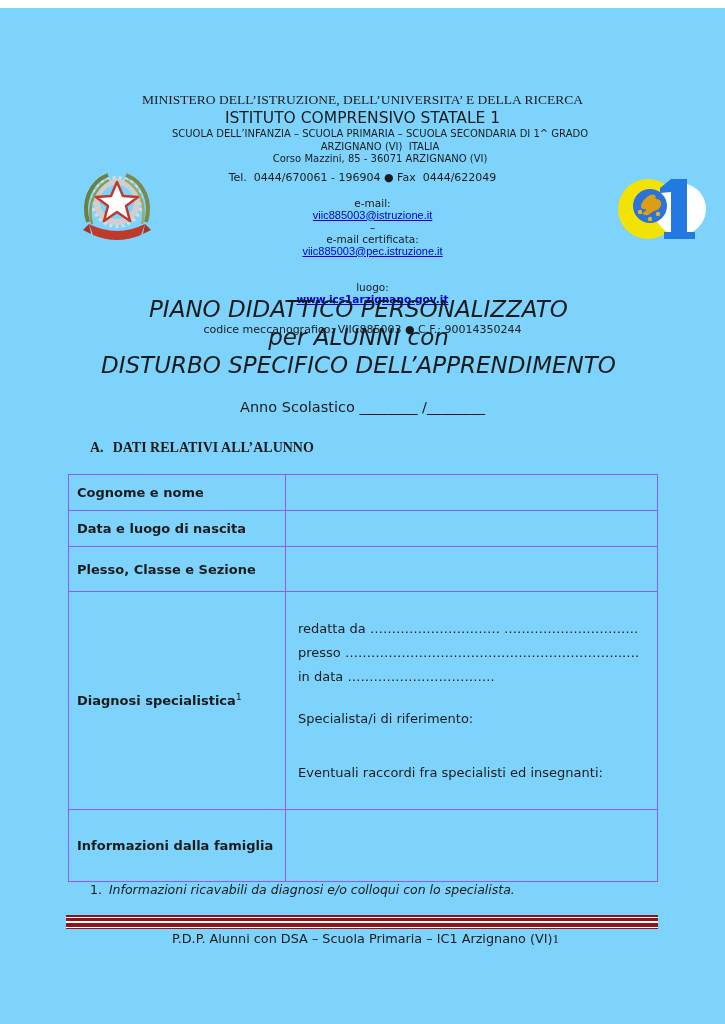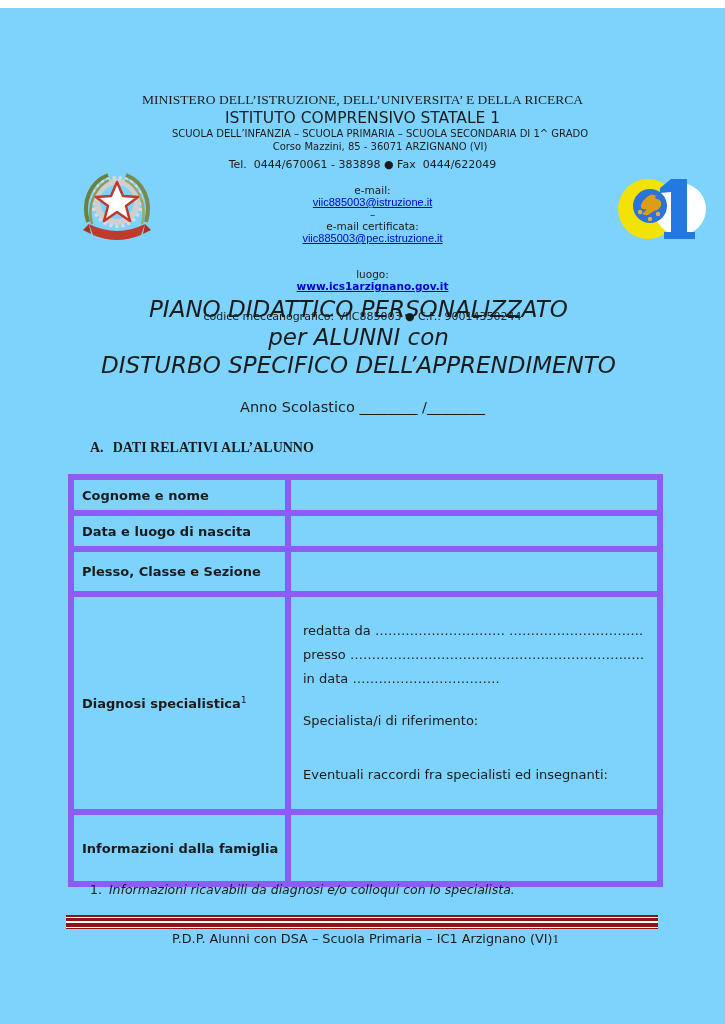--- a/index.html
+++ b/index.html
@@ -35,21 +35,21 @@
                font-style: italic; font-size: 23px; line-height: 28px; }
   .anno { position: absolute; top: 391px; left: 0; right: 0; text-align: center; font-size: 14.5px; }
 
   
   .section-a { position: absolute; top: 432px; left: 90px; font-weight: bold; font-size: 14px; font-family: Liberation Serif, serif; }
   .section-a .marker { display: inline-block; margin-right: 9px; }
 
   
   table.data { position: absolute; left: 68px; top: 466px; width: 589px;
                border-collapse: collapse; table-layout: fixed; }
-  table.data td { border: 6px solid #8b5cf6; font-size: 13px; vertical-align: middle; }
+  table.data td { border: 1px solid #8b5cf6; font-size: 13px; vertical-align: middle; }
   td.lbl { width: 217px; font-weight: bold; padding: 6px 6px 6px 8px; }
   td.val { width: 372px; padding: 6px 10px; }
   tr.r-small { height: 36px; }
   tr.r-third { height: 45px; }
   tr.r-diag  { height: 218px; }
   tr.r-fam   { height: 72px; }
   td.val-diag { vertical-align: top; padding: 13px 12px; }
   .cell-line { line-height: 16px; margin-bottom: 8px; overflow: hidden; white-space: nowrap; }
   .cell-line.spec { margin-top: 26px; margin-bottom: 0; }
   .cell-line.racc { margin-top: 38px; margin-bottom: 0; }
@@ -73,22 +73,23 @@
 </style>
 </head>
 <body>
 
 <div class="page">
 
   <div class="doc-header">
     <div class="ministry">MINISTERO DELL’ISTRUZIONE, DELL’UNIVERSITA’ E DELLA RICERCA</div>
     <div class="institute">ISTITUTO COMPRENSIVO STATALE 1</div>
     <div class="h-small">SCUOLA DELL’INFANZIA – SCUOLA PRIMARIA – SCUOLA SECONDARIA DI 1^ GRADO</div>
+    <div class="h-small">ARZIGNANO (VI)  ITALIA</div>
     <div class="h-small">Corso Mazzini, 85 - 36071 ARZIGNANO (VI)</div>
-    <div class="h-phone">Tel.  0444/670061 - 383898 ● Fax  0444/622049</div>
+    <div class="h-phone">Tel.  0444/670061 - 196904 ● Fax  0444/622049</div>
     <div class="h-email">
       <span>e-mail:</span>
       <a class="link serif">viic885003@istruzione.it</a>
       <span>–</span>
       <span>e-mail certificata:</span>
       <a class="link serif">viic885003@pec.istruzione.it</a>
     </div>
     <div class="h-site">
       <span>luogo:</span>
       <a class="link site">www.ics1arzignano.gov.it</a>

